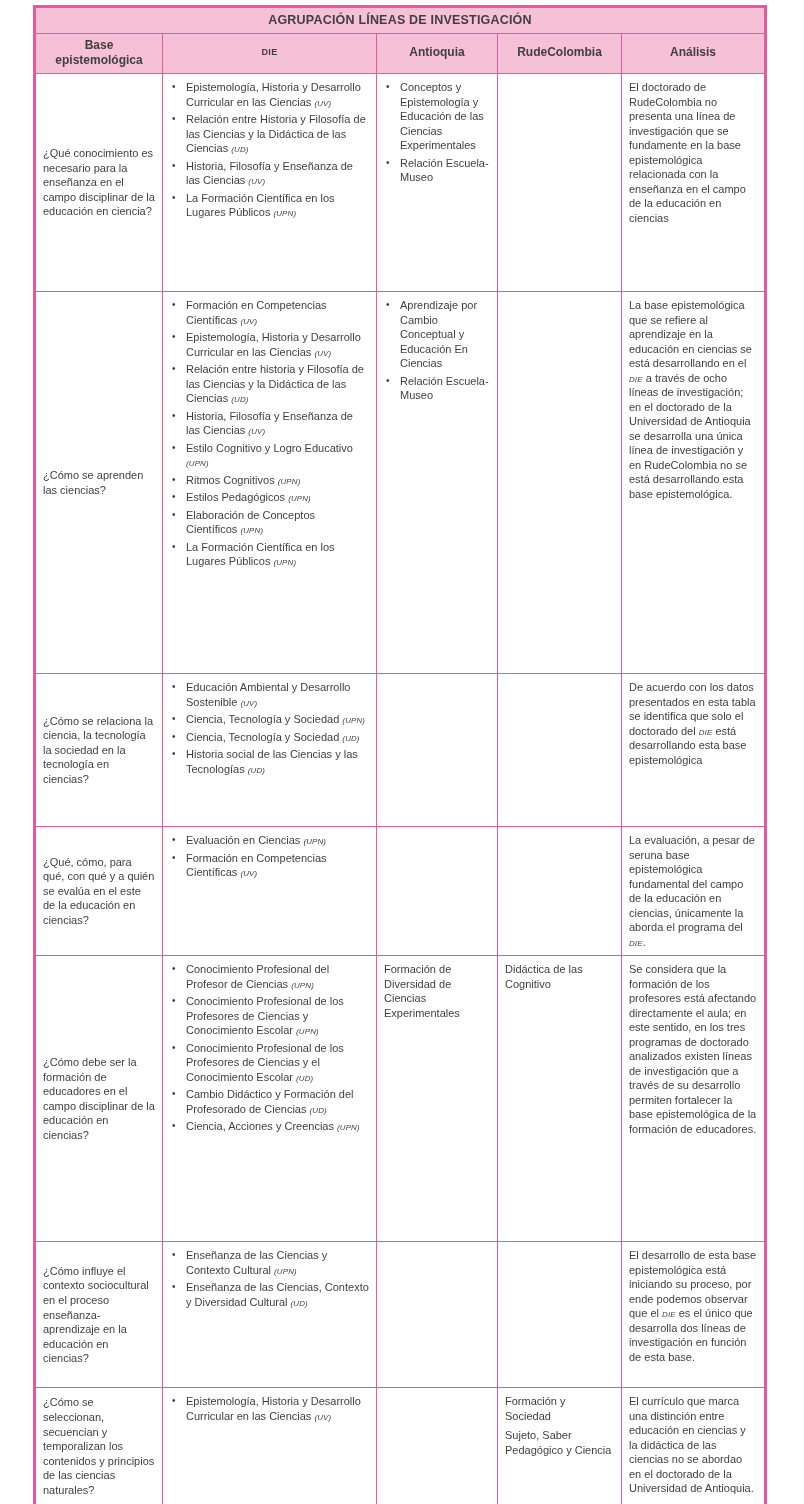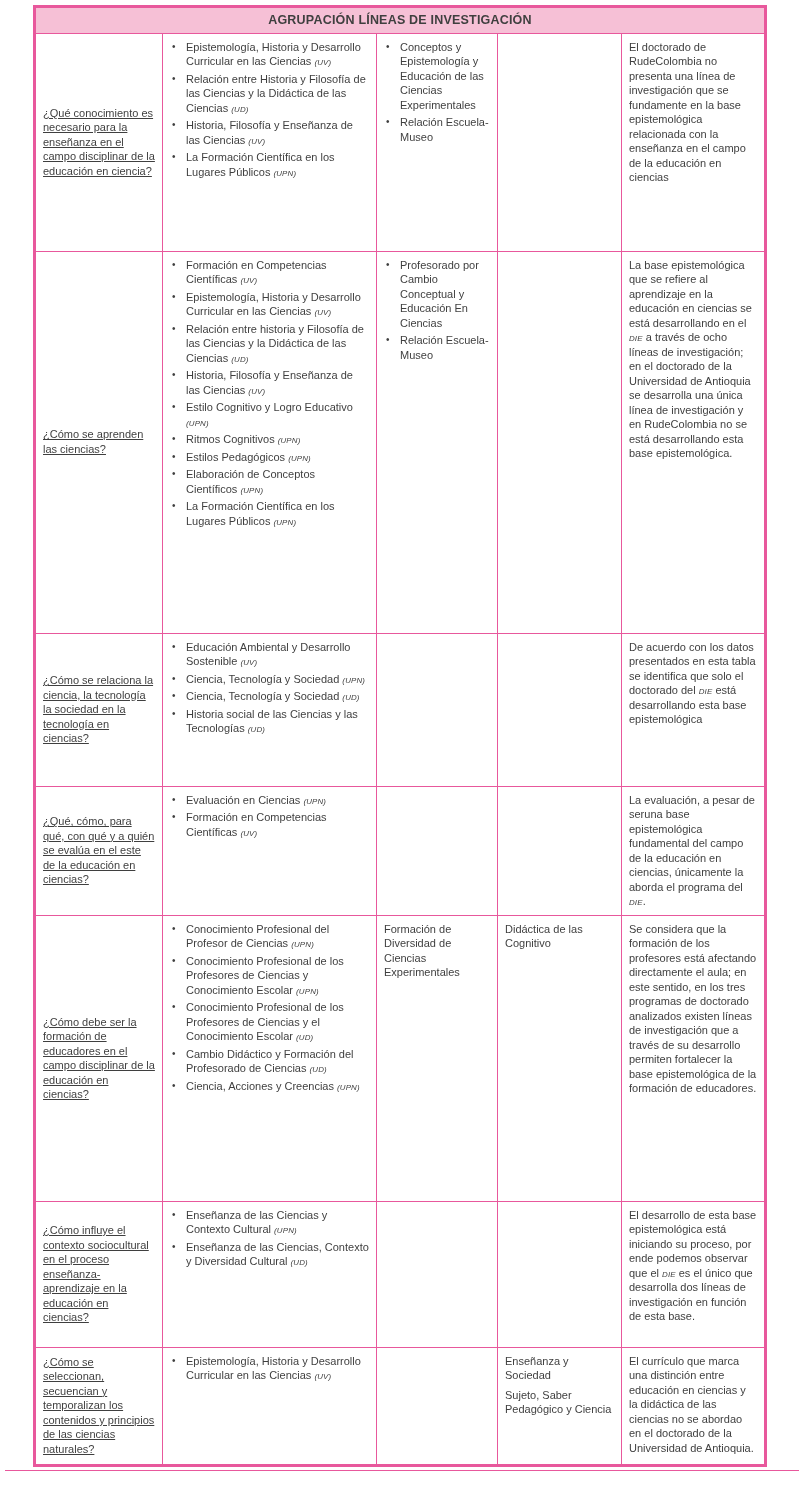--- a/index.html
+++ b/index.html
@@ -34,21 +34,21 @@
   thead th{
     background:var(--header-bg);
     text-align:center;
     vertical-align:middle;
     font-weight:bold;
     font-size:12px;
     padding:4px 5px;
   }
   th.title-cell{font-size:12.5px;letter-spacing:0.2px;padding:4px;}
   th.th-die{font-size:9px;letter-spacing:0.3px;}
-  td.col-base{vertical-align:middle;text-decoration:underline;}
+  td.col-base{vertical-align:middle;}
   ul.blist{margin:0;padding:0;list-style:none;}
   .blist li{display:flex;margin:0 0 3px 2px;}
   .blist .b{flex:0 0 14px;font-size:10px;line-height:1.45;}
   .sc{font-size:0.72em;letter-spacing:0.02em;font-style:italic;}
   .plain{margin:0 0 5px 0;}
   .bottom-rule{width:794px;border-top:1.5px solid var(--accent);margin-top:3px;height:0;}
 </style>
 </head>
 <body>
 
@@ -57,20 +57,27 @@
     <col style="width:128px">
     <col style="width:214px">
     <col style="width:121px">
     <col style="width:124px">
     <col>
   </colgroup>
   <thead>
     <tr>
       <th class="title-cell" colspan="5">AGRUPACIÓN LÍNEAS DE INVESTIGACIÓN</th>
     </tr>
+    <tr>
+      <th>Base epistemológica</th>
+      <th class="th-die">DIE</th>
+      <th>Antioquia</th>
+      <th>RudeColombia</th>
+      <th>Análisis</th>
+    </tr>
   </thead>
   <tbody>
       <tr style="height: 218px;">
         <td class="col-base">¿Qué conocimiento es necesario para la enseñanza en el campo disciplinar de la educación en ciencia?</td>
         <td class="col-die">
           <ul class="blist">
             <li>
               <span class="b">•</span>
               <span>Epistemología, Historia y Desarrollo Curricular en las Ciencias <span class="sc">(UV)</span></span>
             </li>
@@ -142,21 +149,21 @@
             <li>
               <span class="b">•</span>
               <span>La Formación Científica en los Lugares Públicos <span class="sc">(UPN)</span></span>
             </li>
           </ul>
         </td>
         <td class="col-ant">
           <ul class="blist">
             <li>
               <span class="b">•</span>
-              <span>Profesorado por Cambio Conceptual y Educación En Ciencias</span>
+              <span>Aprendizaje por Cambio Conceptual y Educación En Ciencias</span>
             </li>
             <li>
               <span class="b">•</span>
               <span>Relación Escuela-Museo</span>
             </li>
           </ul>
         </td>
         <td class="col-rude"></td>
         <td class="col-analisis">La base epistemológica que se refiere al aprendizaje en la educación en ciencias se está desarrollando en el <span class="sc">DIE</span> a través de ocho líneas de investigación; en el doctorado de la Universidad de Antioquia se desarrolla una única línea de investigación y en RudeColombia no se está desarrollando esta base epistemológica.</td>
       </tr>
@@ -261,20 +268,20 @@
         <td class="col-die">
           <ul class="blist">
             <li>
               <span class="b">•</span>
               <span>Epistemología, Historia y Desarrollo Curricular en las Ciencias <span class="sc">(UV)</span></span>
             </li>
           </ul>
         </td>
         <td class="col-ant"></td>
         <td class="col-rude">
-          <div class="plain">Enseñanza y Sociedad</div>
+          <div class="plain">Formación y Sociedad</div>
           <div class="plain">Sujeto, Saber Pedagógico y Ciencia</div>
         </td>
         <td class="col-analisis">El currículo que marca una distinción entre educación en ciencias y la didáctica de las ciencias no se abordao en el doctorado de la Universidad de Antioquia.</td>
       </tr>
     </tbody>
 </table>
 <div class="bottom-rule"></div>
 
 </body></html>

